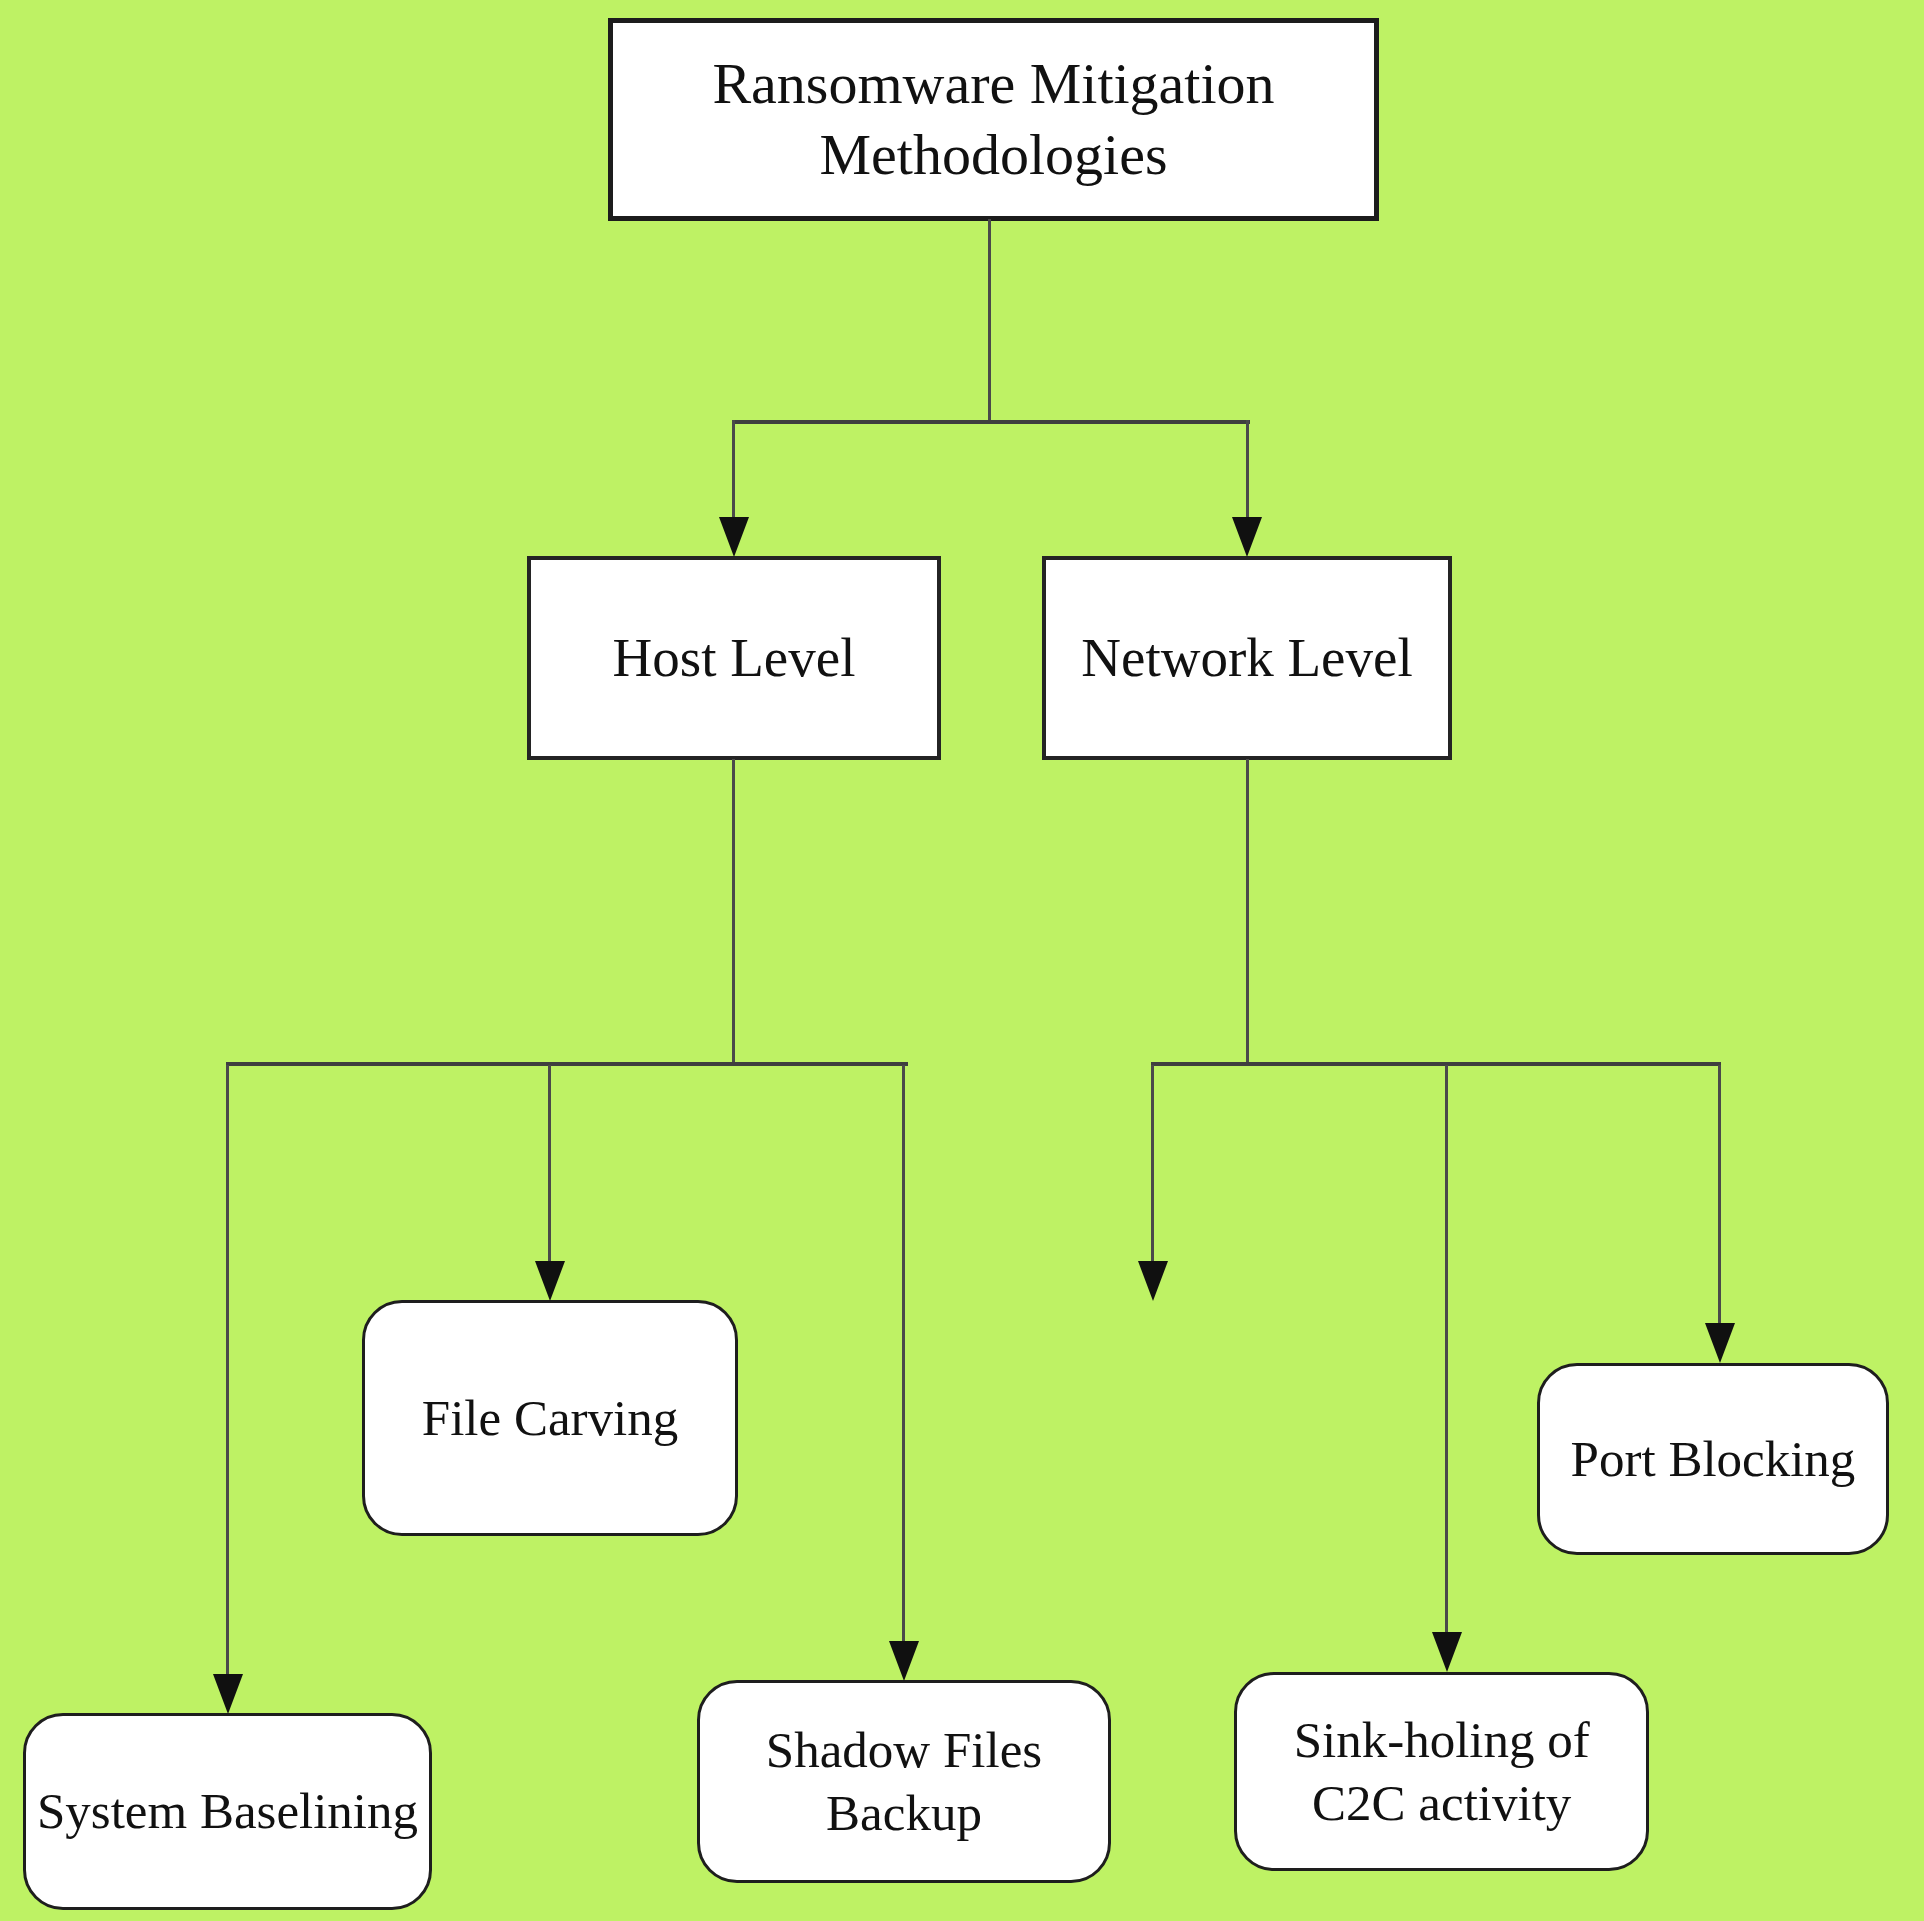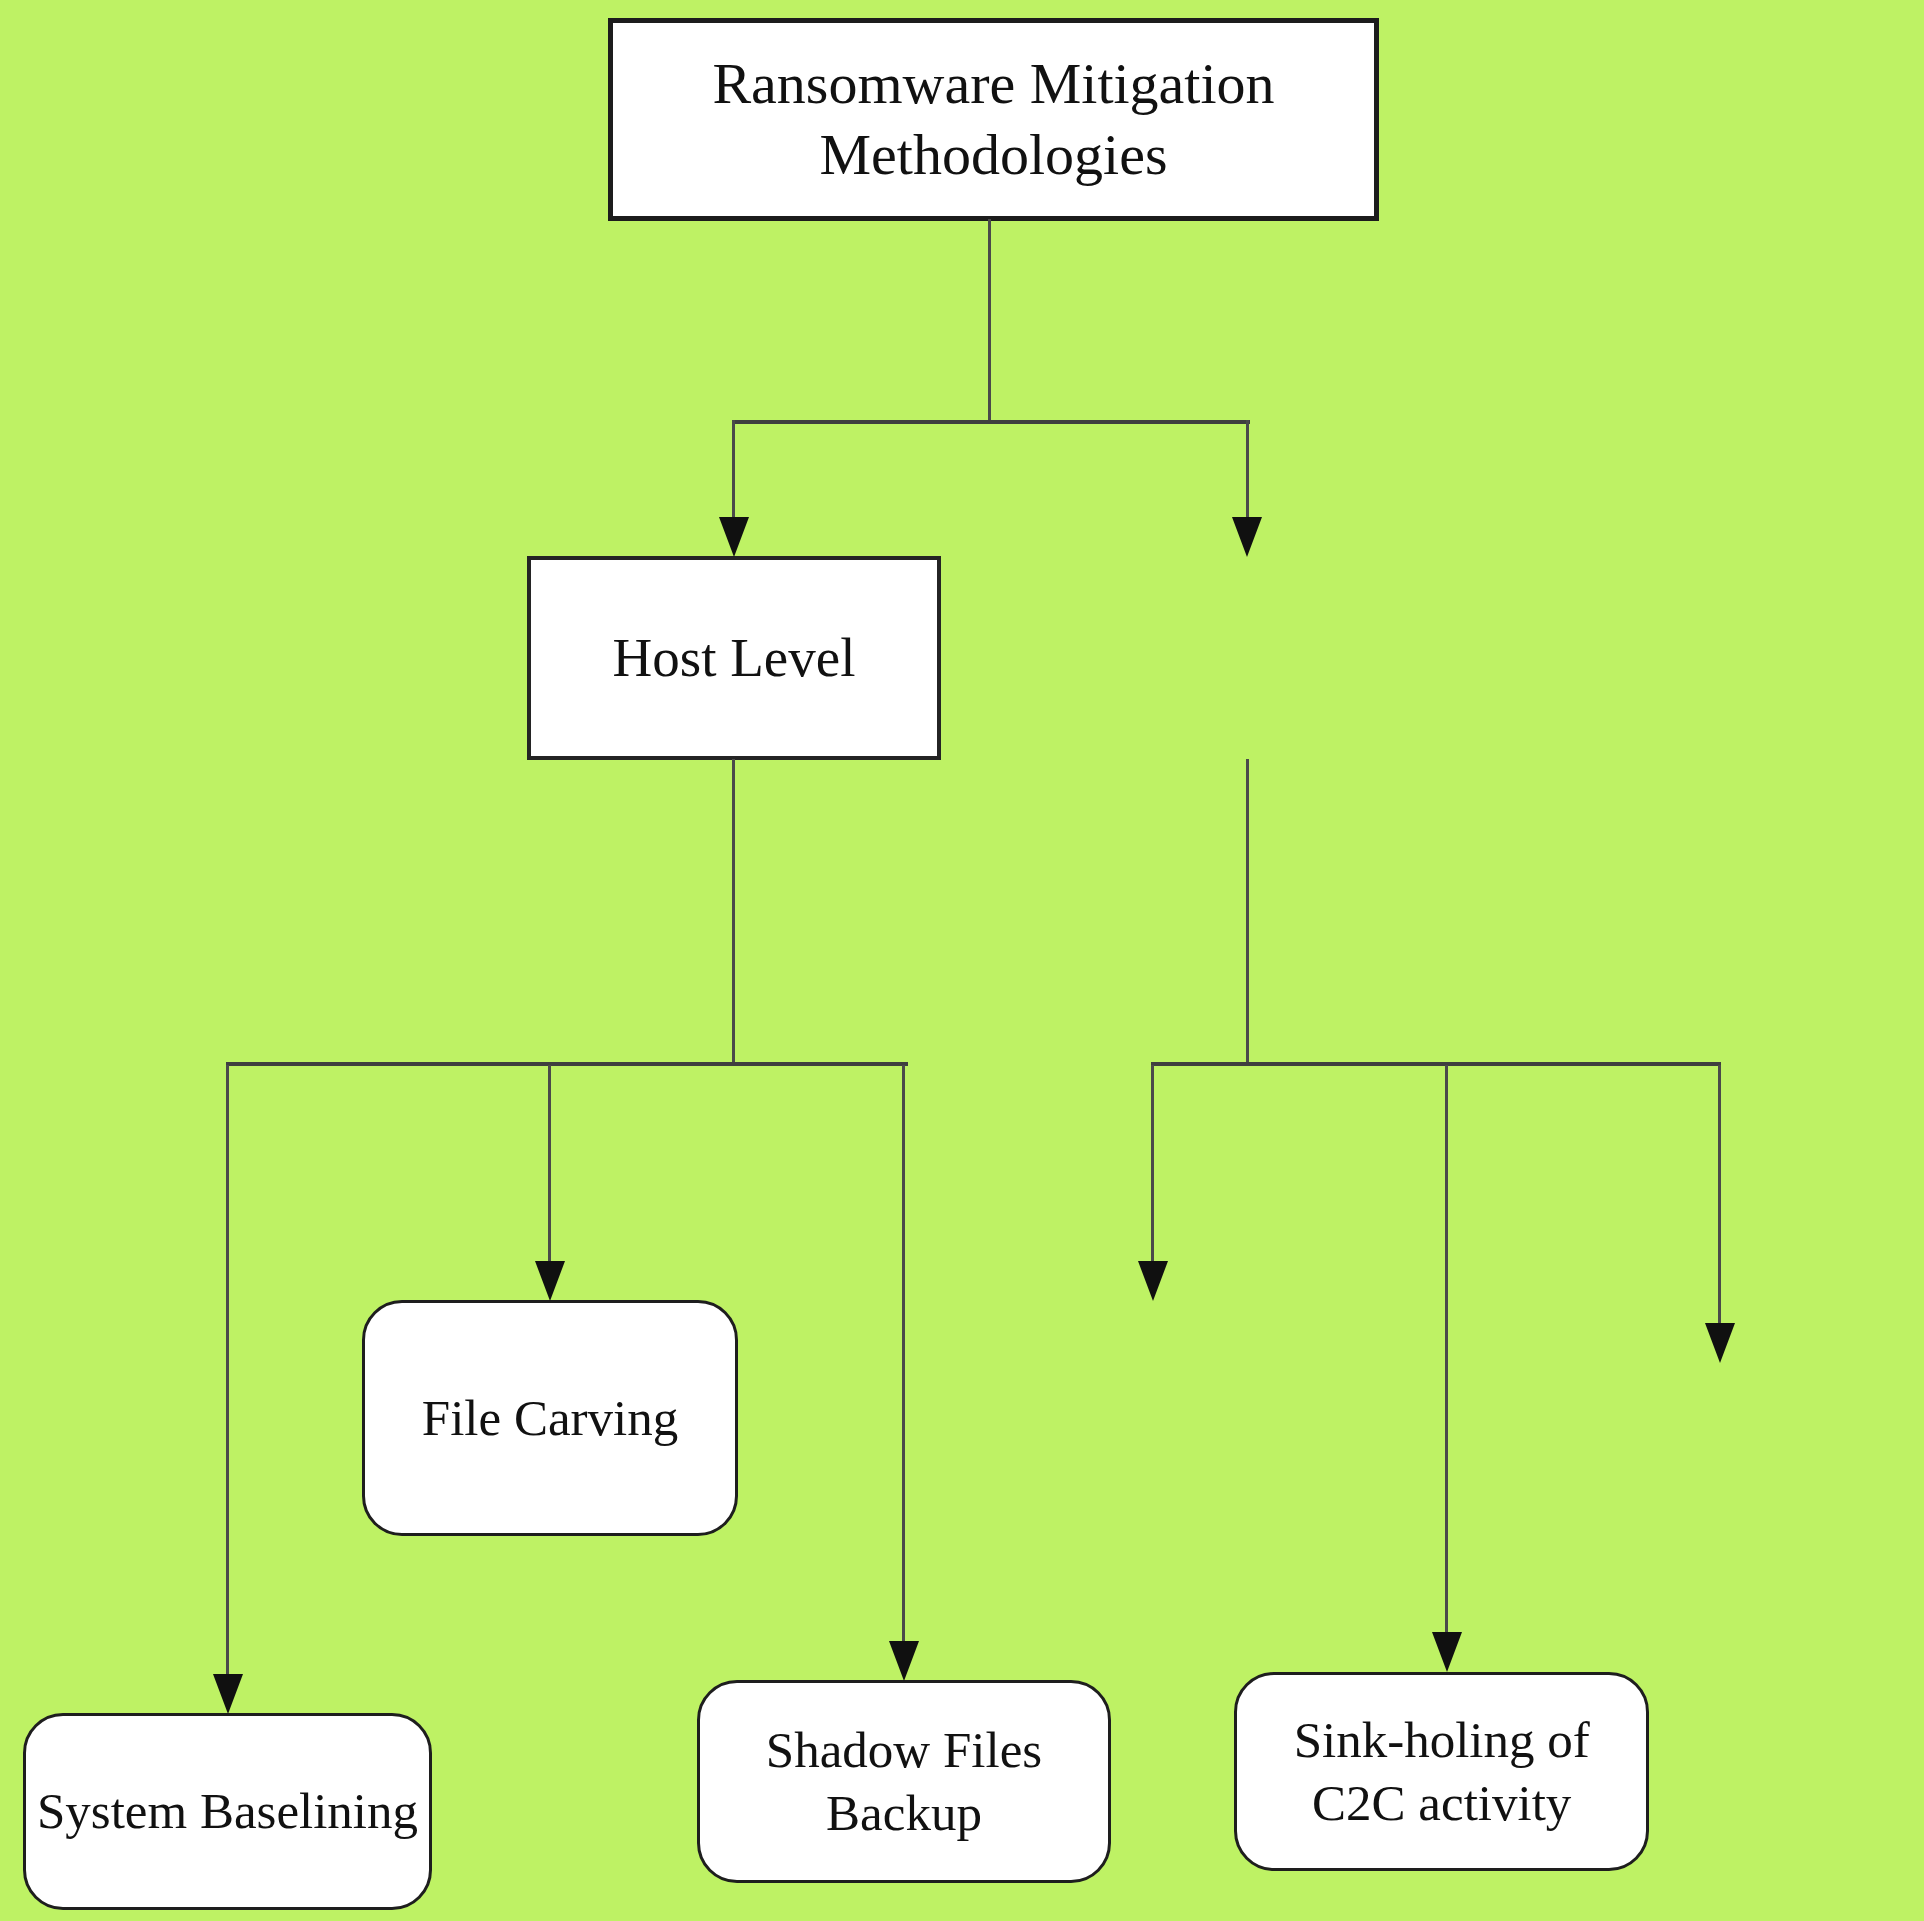--- a/index.html
+++ b/index.html
@@ -70,38 +70,44 @@
 <div class="canvas">
 
   <div class="node rect-node root-node">
     <span class="label">Ransomware Mitigation Methodologies</span>
   </div>
 
   <div class="node rect-node level-node node-host">
     <span class="label">Host Level</span>
   </div>
 
+  <div class="node rect-node level-node node-network">
+    <span class="label">Network Level</span>
+  </div>
 
   <div class="node leaf-node node-sys">
     <span class="label">System Baselining</span>
   </div>
 
   <div class="node leaf-node node-file">
     <span class="label">File Carving</span>
   </div>
 
   <div class="node leaf-node node-shadow">
     <span class="label">Shadow Files Backup</span>
   </div>
 
 
   <div class="node leaf-node node-sink">
     <span class="label">Sink-holing of C2C activity</span>
   </div>
 
+  <div class="node leaf-node node-port">
+    <span class="label">Port Blocking</span>
+  </div>
 
   <div class="line" style="left:988px; top:219px; width:3.3px; height:203px;"></div>
   <div class="line rail" style="left:732px; top:420px; width:518px; height:4.1px;"></div>
 
   <div class="line" style="left:732px; top:420px; width:3.3px; height:102px;"></div>
   <div class="arrow-down" style="left:719px; top:517px;"></div>
 
   <div class="line" style="left:1246px; top:420px; width:3.3px; height:102px;"></div>
   <div class="arrow-down" style="left:1232px; top:517px;"></div>
 

